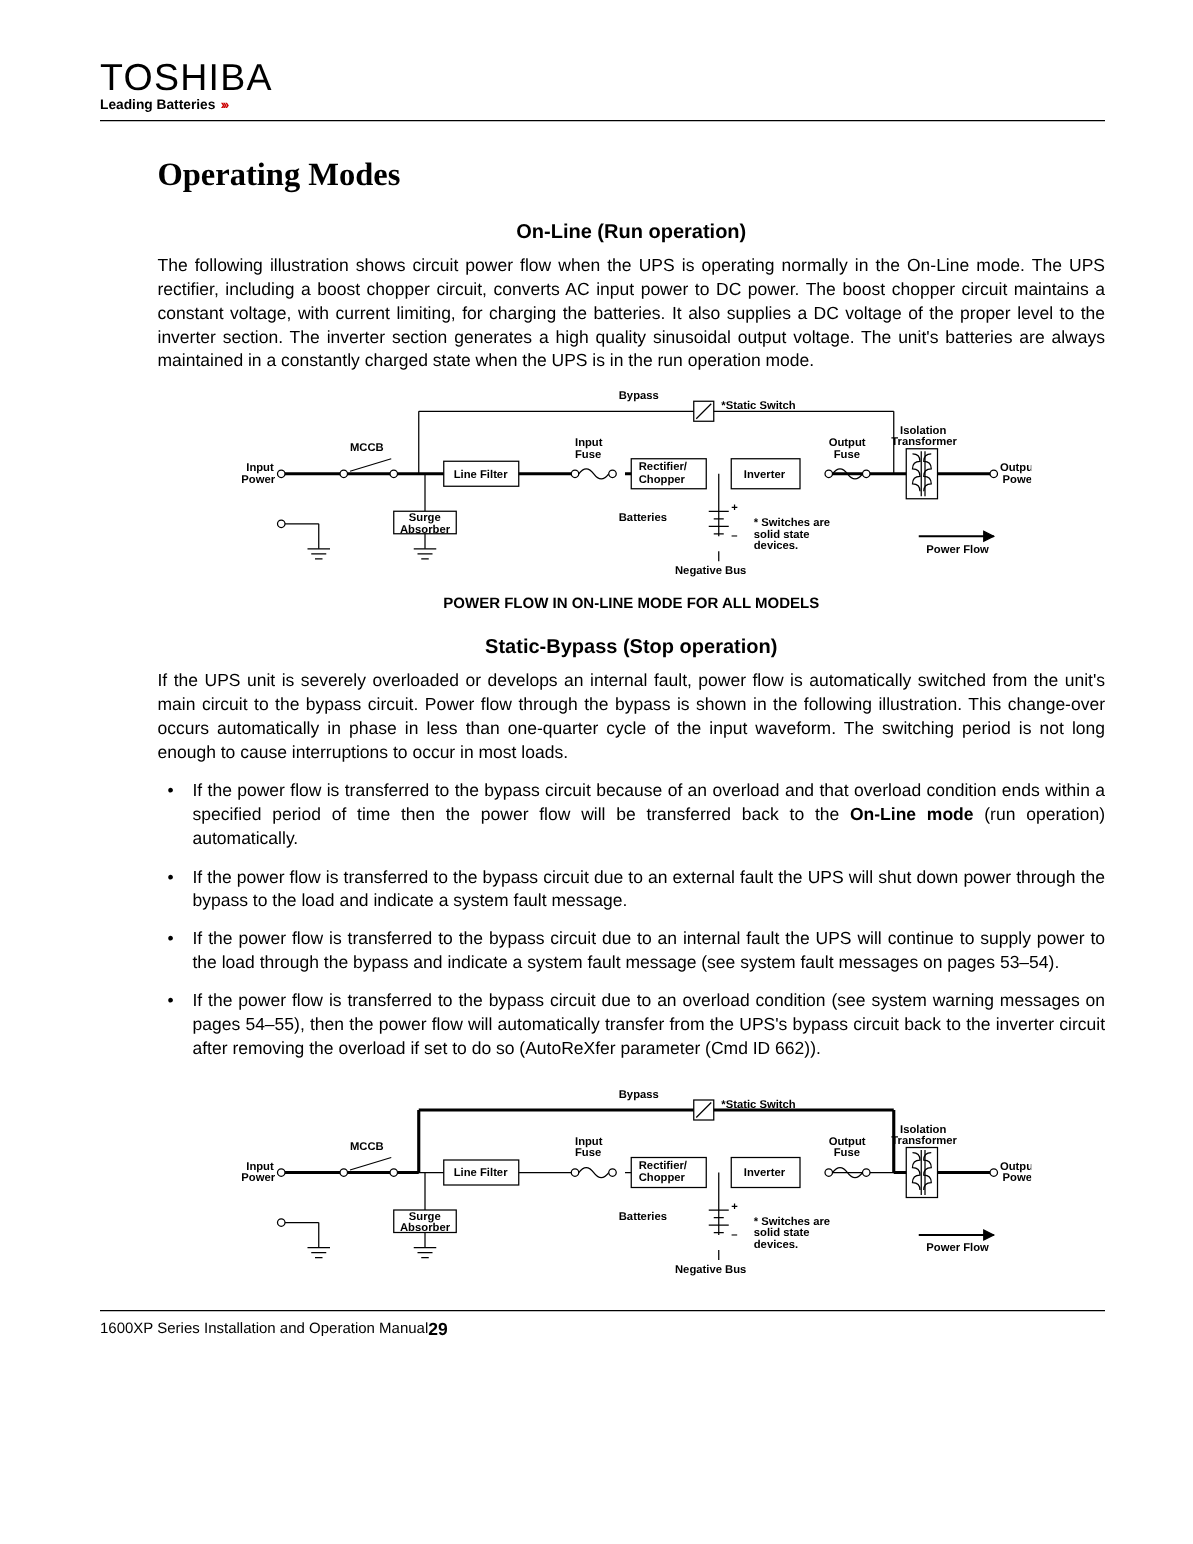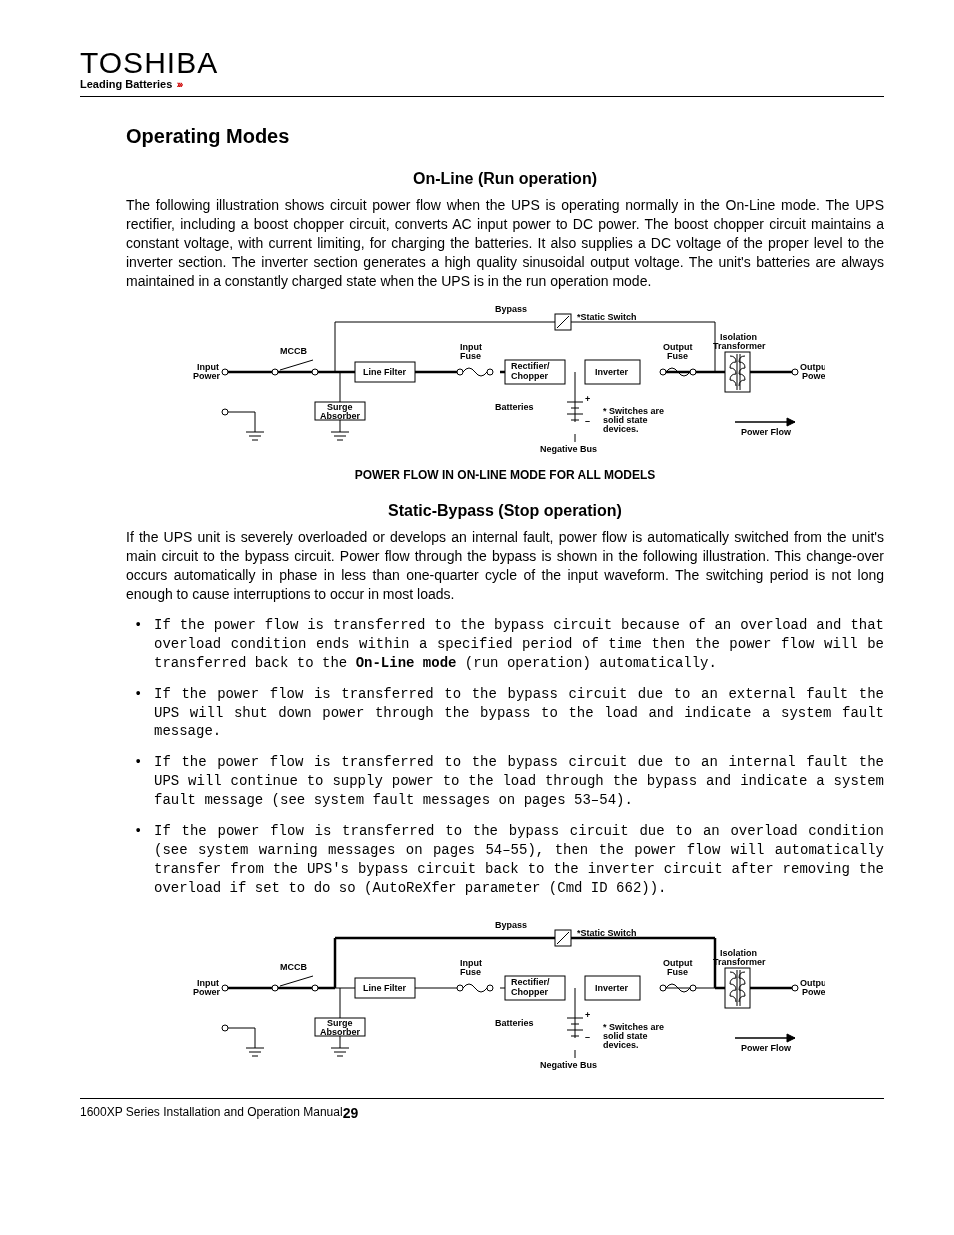--- a/index.html
+++ b/index.html
@@ -35,37 +35,38 @@
   }
   .hr-top {
     border: none;
     border-top: 1.5px solid #000;
     margin: 4px 0 28px 0;
   }
   .content {
     padding-left: 46px;
   }
   h1.title {
-    font-size: 20px;
+    font-size: 26px;
     font-weight: bold;
     margin: 0 0 22px 0;
+    font-family: Liberation Serif, serif;
   }
   h2.subhead {
     font-size: 16px;
     font-weight: bold;
     margin: 0 0 8px 0;
     text-align: center;
   }
   p.body {
     font-size: 14px;
     line-height: 1.35;
     margin: 0 0 12px 0;
     text-align: justify;
   }
-  .bullets { margin: 10px 0 20px 0; padding: 0; font-family: Liberation Mono, monospace; }
+  .bullets { margin: 10px 0 20px 0; padding: 0; }
   .bullets li {
     font-size: 14px;
     line-height: 1.35;
     margin: 0 0 12px 28px;
     list-style: none;
     position: relative;
     text-align: justify;
   }
   .bullets li::before {
     content: "•";

